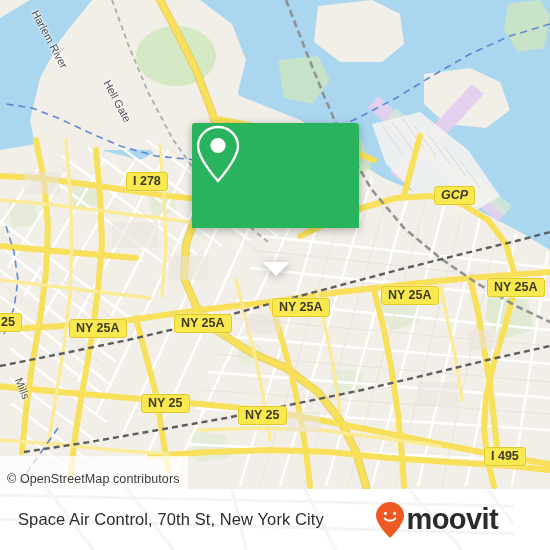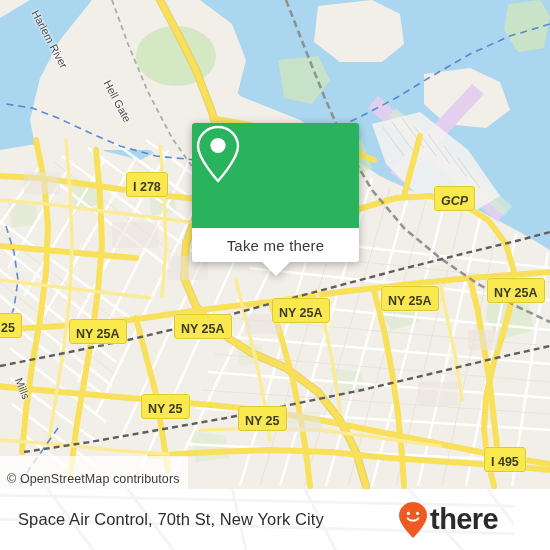--- a/index.html
+++ b/index.html
@@ -28,21 +28,21 @@
   }
 
   
   .shield{
     position:absolute;z-index:30;
     background:#f9e94e;
     border:1.6px solid #e0c92b;
     border-radius:3px;
     color:#3e3a28;
     font-size:12.5px;font-weight:bold;
-    padding:7px 6px 2px 6px;
+    padding:1px 6px 2px 6px;
     line-height:14px;
     white-space:nowrap;
     box-shadow:0 0 0 .5px rgba(255,255,255,.45);
   }
 
   
   .maplabel{
     position:absolute;z-index:25;
     color:#4a4a4a;font-size:11px;
     white-space:nowrap;
@@ -337,23 +337,20 @@
 
     <div class="osm-attr">© OpenStreetMap contributors</div>
 
     <div id="callout">
       <div class="card-top">
         <svg width="52" height="64" viewBox="0 0 52 64">
           <path d="M26 4 C15 4 6 12.6 6 23.2 C6 36 26 58 26 58 C26 58 46 36 46 23.2 C46 12.6 37 4 26 4 Z" fill="none" stroke="#ffffff" stroke-width="2.4"></path>
           <circle cx="26" cy="22.5" r="7.6" fill="#ffffff"></circle>
         </svg>
       </div>
-      <div class="card-bottom">
-        <span>Take me there</span>
-      </div>
       <div class="tail"></div>
     </div>
   </div>
 
   <div id="footer">
     <svg class="fadeMap" viewBox="0 0 550 61">
       <g stroke="#b9b9b9" stroke-width="3" fill="none">
         <path d="M40,-10 L100,70"></path>
           <path d="M120,-10 L180,70"></path>
         <path d="M300,-10 L340,70"></path>
@@ -367,17 +364,17 @@
 
     <div class="ftitle">Space Air Control, 70th St, New York City</div>
 
     <div class="brand">
       <svg width="30" height="38" viewBox="0 0 30 38">
         <path d="M15 1 C7.3 1 1 7.1 1 14.6 C1 24 15 37 15 37 C15 37 29 24 29 14.6 C29 7.1 22.7 1 15 1 Z" fill="#ef5a23"></path>
         <circle cx="10.4" cy="12.4" r="1.55" fill="#ffffff"></circle>
         <circle cx="19.6" cy="12.4" r="1.55" fill="#ffffff"></circle>
         <path d="M9.6 17.2 C11.6 20.4 18.4 20.4 20.4 17.2" stroke="#ffffff" stroke-width="1.7" fill="none" stroke-linecap="round"></path>
       </svg>
-      <div class="wordmark">there</div>
+      <div class="wordmark">moovit</div>
     </div>
   </div>
 
 </div>
 
 </body></html>

